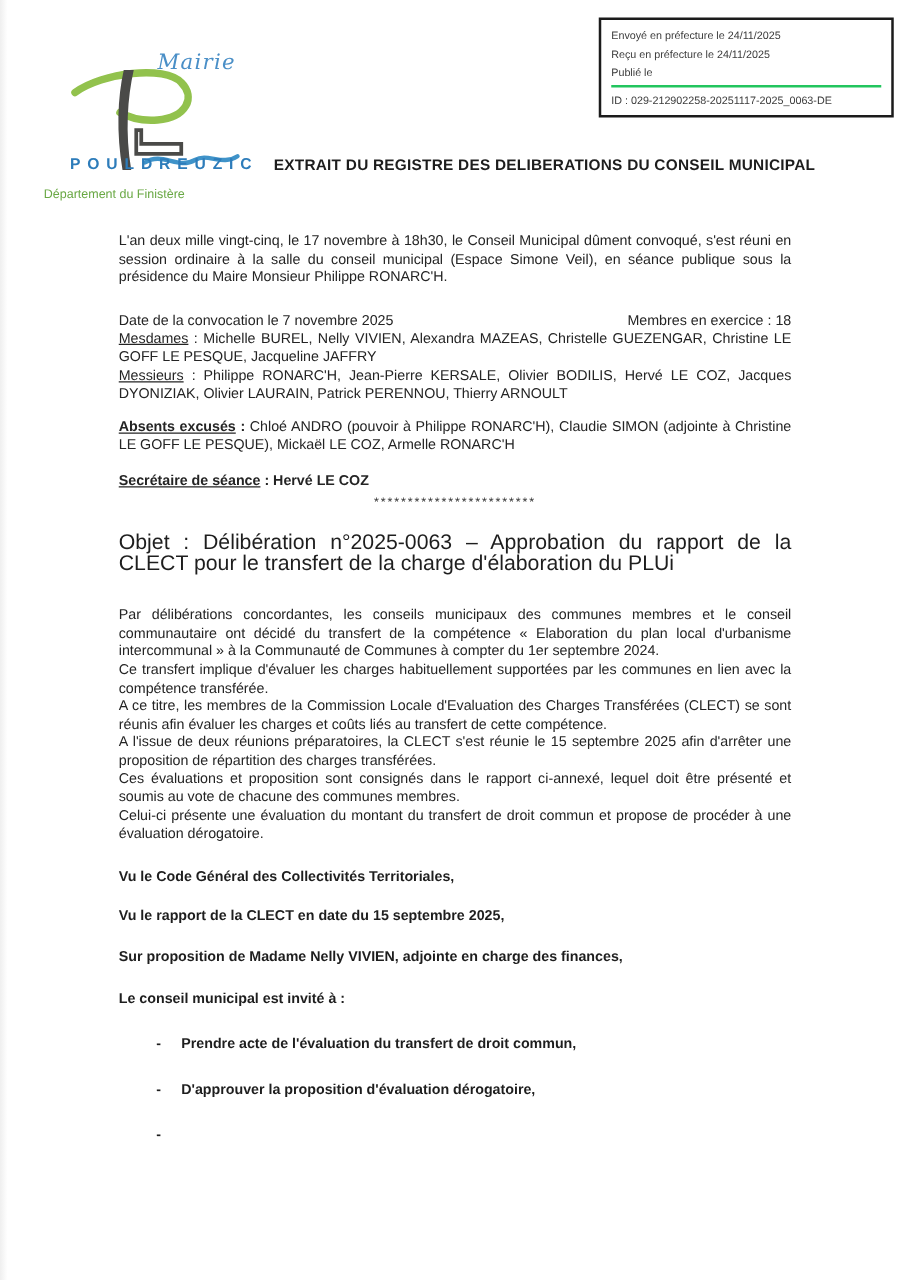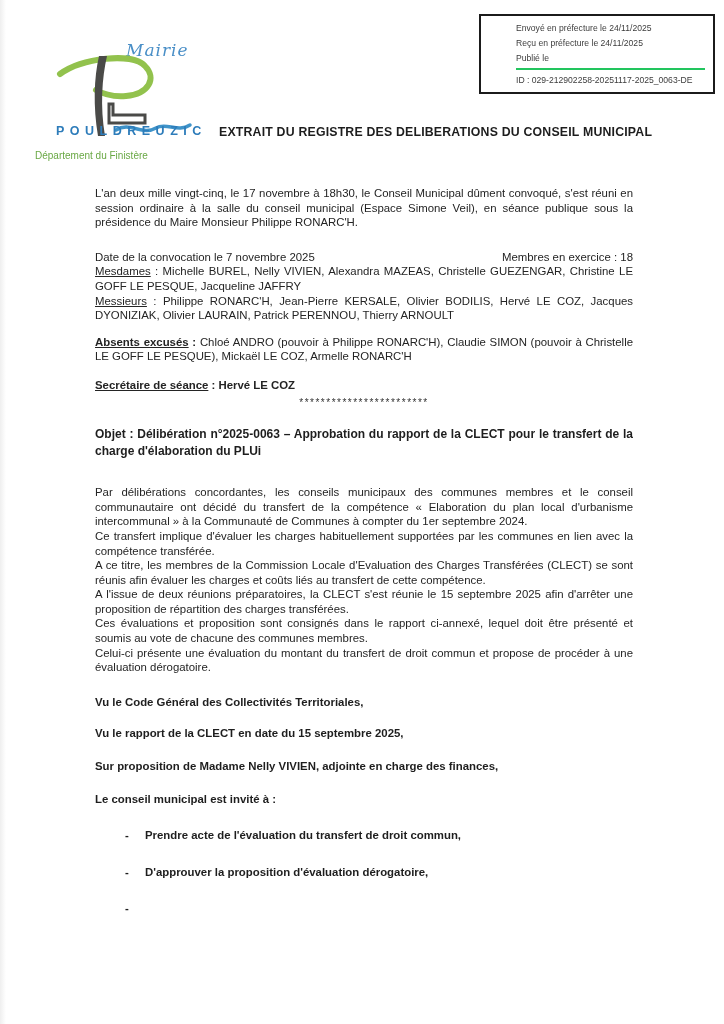--- a/index.html
+++ b/index.html
@@ -6,21 +6,21 @@
   .page {
     position:relative; width:724px; height:1024px; background:#ffffff;
     font-family:"Liberation Sans", sans-serif; color:#262626; overflow:hidden;
   }
   
   .stamp {
     position:absolute; left:479px; top:14px; width:216px;
     border:2px solid #1b1b1b; padding:5px 8px 4px 8px;
     font-size:8.6px; color:#3c3c3c; background:#fff;
   }
-  .stamp-line { line-height:15px; white-space:nowrap;margin-left:27px; }
+  .stamp-line { line-height:15px; white-space:nowrap; }
   .stamp-id { border-top:2px solid #22c55e; margin-top:2px; padding-top:3px; }
 
   
   .logo { position:absolute; left:52px; top:40px; width:165px; height:110px; }
   .logo-mairie {
     position:absolute; left:74px; top:0px;
     font-family:"DejaVu Serif", serif; font-style:italic;
     color:#4a8fc7; font-size:17px; letter-spacing:1px;
   }
   .logo svg { position:absolute; left:0; top:10px; }
@@ -47,21 +47,21 @@
   }
   .content p { margin:0; }
   .just { text-align:justify; }
   .b { font-weight:bold; }
   .u { text-decoration:underline; }
   .convocation-row { display:flex; justify-content:space-between; margin-top:20px; white-space:nowrap; }
   .presents-head { margin-top:19px !important; }
   .absents { margin-top:12px !important; }
   .secretary { margin-top:14px !important; font-weight:bold; }
   .separator { text-align:center; margin-top:3px !important; font-size:10px; letter-spacing:1.5px; color:#333; }
-  .subject { margin-top:16px !important; font-weight:bold; font-size:12px; line-height:16.5px; color:#1e1e1e; }
+  .subject { margin-top:16px !important; font-weight:normal; font-size:17px; line-height:16.5px; color:#1e1e1e; }
   .bodyblock { margin-top:26px; }
   .vu { font-weight:bold; color:#1e1e1e; }
   .vu1 { margin-top:20px !important; }
   .vu2 { margin-top:17px !important; }
   .vu3 { margin-top:18px !important; }
   .vu4 { margin-top:18px !important; }
   .bullet { display:flex; margin-top:22px; font-weight:bold; color:#1e1e1e; }
   .bullet .dash { width:20px; margin-left:30px; flex:0 0 auto; }
   
   .scan-edge { position:absolute; left:0; top:0; width:6px; height:1024px;
@@ -101,21 +101,21 @@
     <div class="convocation-row">
       <span>Date de la convocation le 7 novembre 2025</span>
       <span>Membres en exercice : 18</span>
     </div>
 
 
     <p class="just"><span class="u">Mesdames</span><span> : Michelle BUREL, Nelly VIVIEN, Alexandra MAZEAS, Christelle GUEZENGAR, Christine LE GOFF LE PESQUE, Jacqueline JAFFRY</span></p>
 
     <p class="just"><span class="u">Messieurs</span><span> : Philippe RONARC'H, Jean-Pierre KERSALE, Olivier BODILIS, Hervé LE COZ, Jacques DYONIZIAK, Olivier LAURAIN, Patrick PERENNOU, Thierry ARNOULT</span></p>
 
-    <p class="just absents"><span class="b u">Absents excusés</span><span class="b"> :</span><span> Chloé ANDRO (pouvoir à Philippe RONARC'H), Claudie SIMON (pouvoir à Christelle LE GOFF LE PESQUE), Mickaël LE COZ, Armelle RONARC'H</span></p>
+    <p class="just absents"><span class="b u">Absents excusés</span><span class="b"> :</span><span> Chloé ANDRO (pouvoir à Philippe RONARC'H), Claudie SIMON (adjointe à Christine LE GOFF LE PESQUE), Mickaël LE COZ, Armelle RONARC'H</span></p>
 
     <p class="secretary"><span class="u">Secrétaire de séance</span><span> : Hervé LE COZ</span></p>
 
     <p class="separator">************************</p>
 
     <p class="just subject">Objet : Délibération n°2025-0063 – Approbation du rapport de la CLECT pour le transfert de la charge d'élaboration du PLUi</p>
 
     <div class="bodyblock">
       <p class="just">Par délibérations concordantes, les conseils municipaux des communes membres et le conseil communautaire ont décidé du transfert de la compétence « Elaboration du plan local d'urbanisme intercommunal » à la Communauté de Communes à compter du 1er septembre 2024.</p>
       <p class="just">Ce transfert implique d'évaluer les charges habituellement supportées par les communes en lien avec la compétence transférée.</p>

